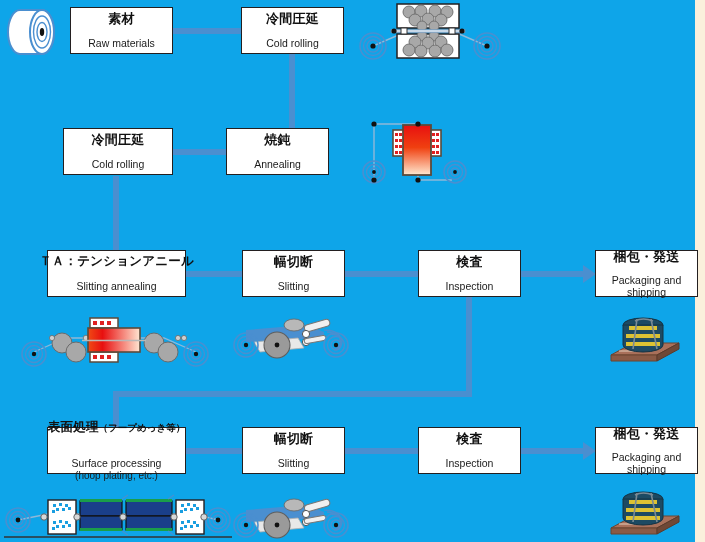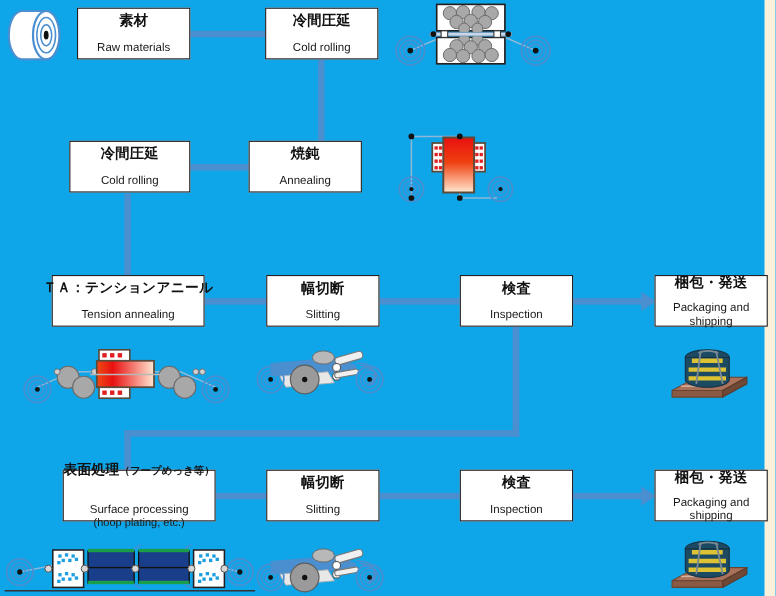--- a/index.html
+++ b/index.html
@@ -129,42 +129,42 @@
     <div class="en">Annealing</div>
   </div>
 
   <div class="pbox" style="left:63px; top:128px; width:110px; height:47px;">
     <div class="jp">冷間圧延</div>
     <div class="en">Cold rolling</div>
   </div>
 
   <div class="pbox tall" style="left:47px; top:250px; width:139px; height:47px;">
     <div class="jp">ＴＡ：テンションアニール</div>
-    <div class="en">Tension annealing</div>
+    <div class="en">Slitting annealing</div>
   </div>
 
   <div class="pbox" style="left:242px; top:250px; width:103px; height:47px;">
     <div class="jp">幅切断</div>
     <div class="en">Slitting</div>
   </div>
 
   <div class="pbox" style="left:418px; top:250px; width:103px; height:47px;">
     <div class="jp">検査</div>
     <div class="en">Inspection</div>
   </div>
 
   <div class="pbox" style="left:595px; top:250px; width:103px; height:47px;">
     <div class="jp">梱包・発送</div>
     <div class="en two">
       <span>Packaging and</span><br>
       <span>shipping</span>
     </div>
   </div>
 
-  <div class="pbox tall" style="left:57px; top:427px; width:139px; height:47px;gap:12px;">
+  <div class="pbox tall" style="left:47px; top:427px; width:139px; height:47px;gap:12px;">
     <div class="jp">
       <span>表面処理</span><small>（フープめっき等）</small>
     </div>
     <div class="en two">
       <span>Surface processing</span>
       <small>(hoop plating, etc.)</small>
     </div>
   </div>
 
   <div class="pbox" style="left:242px; top:427px; width:103px; height:47px;">

